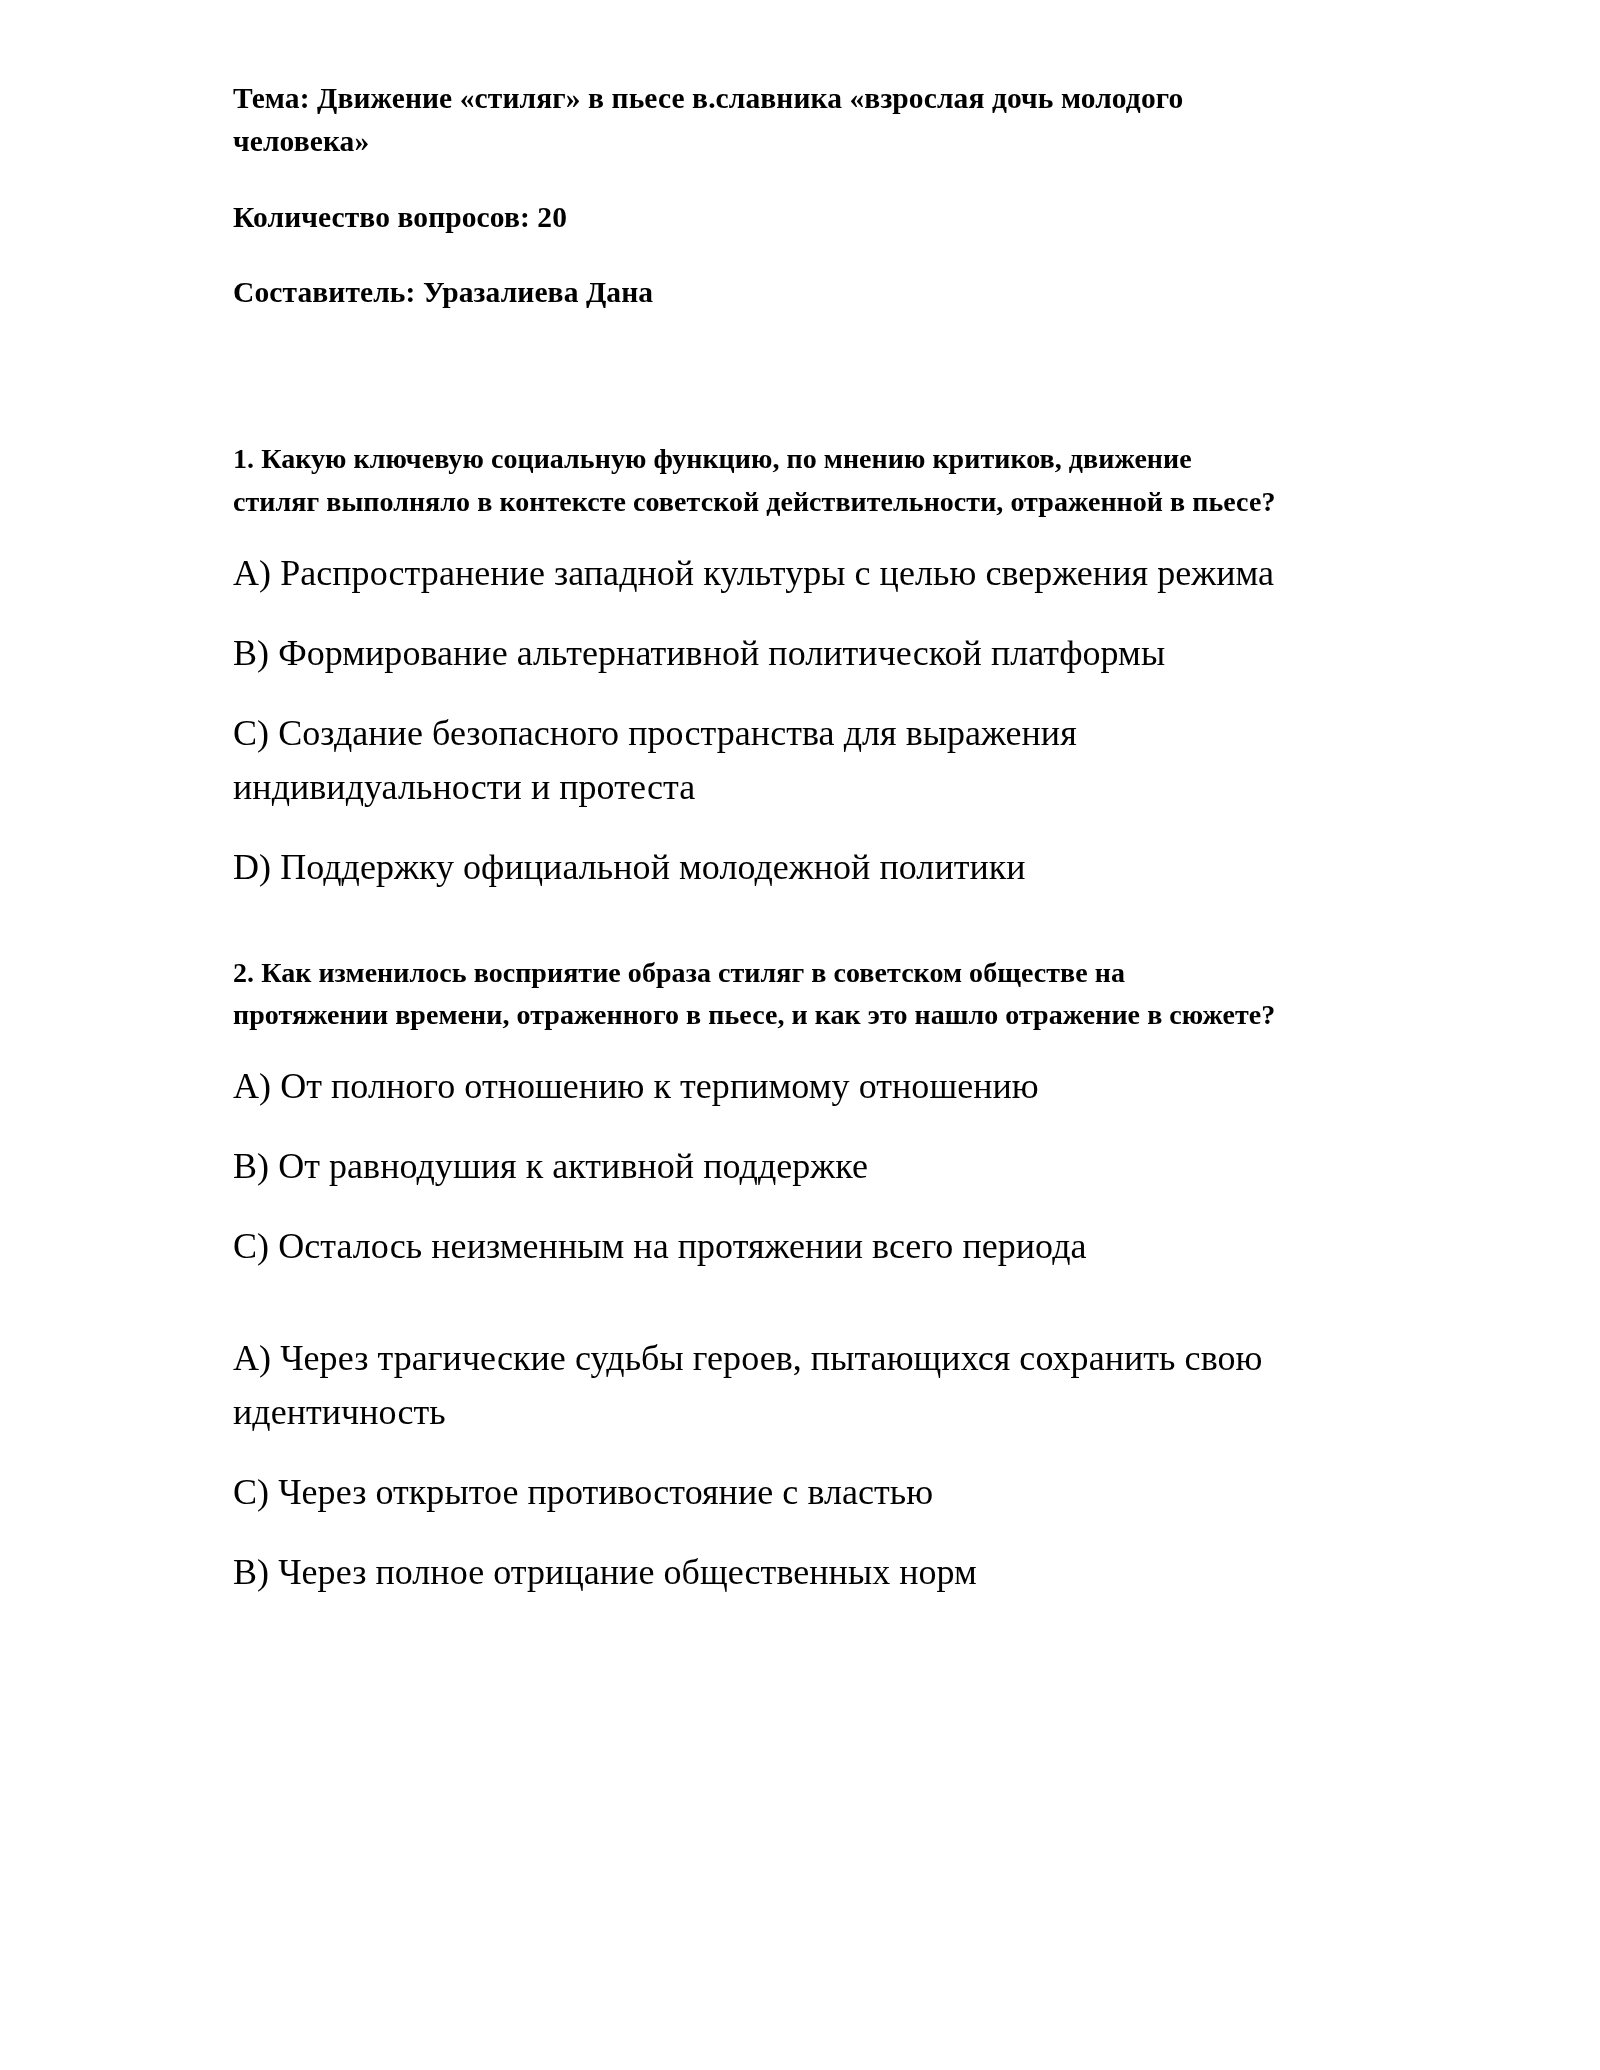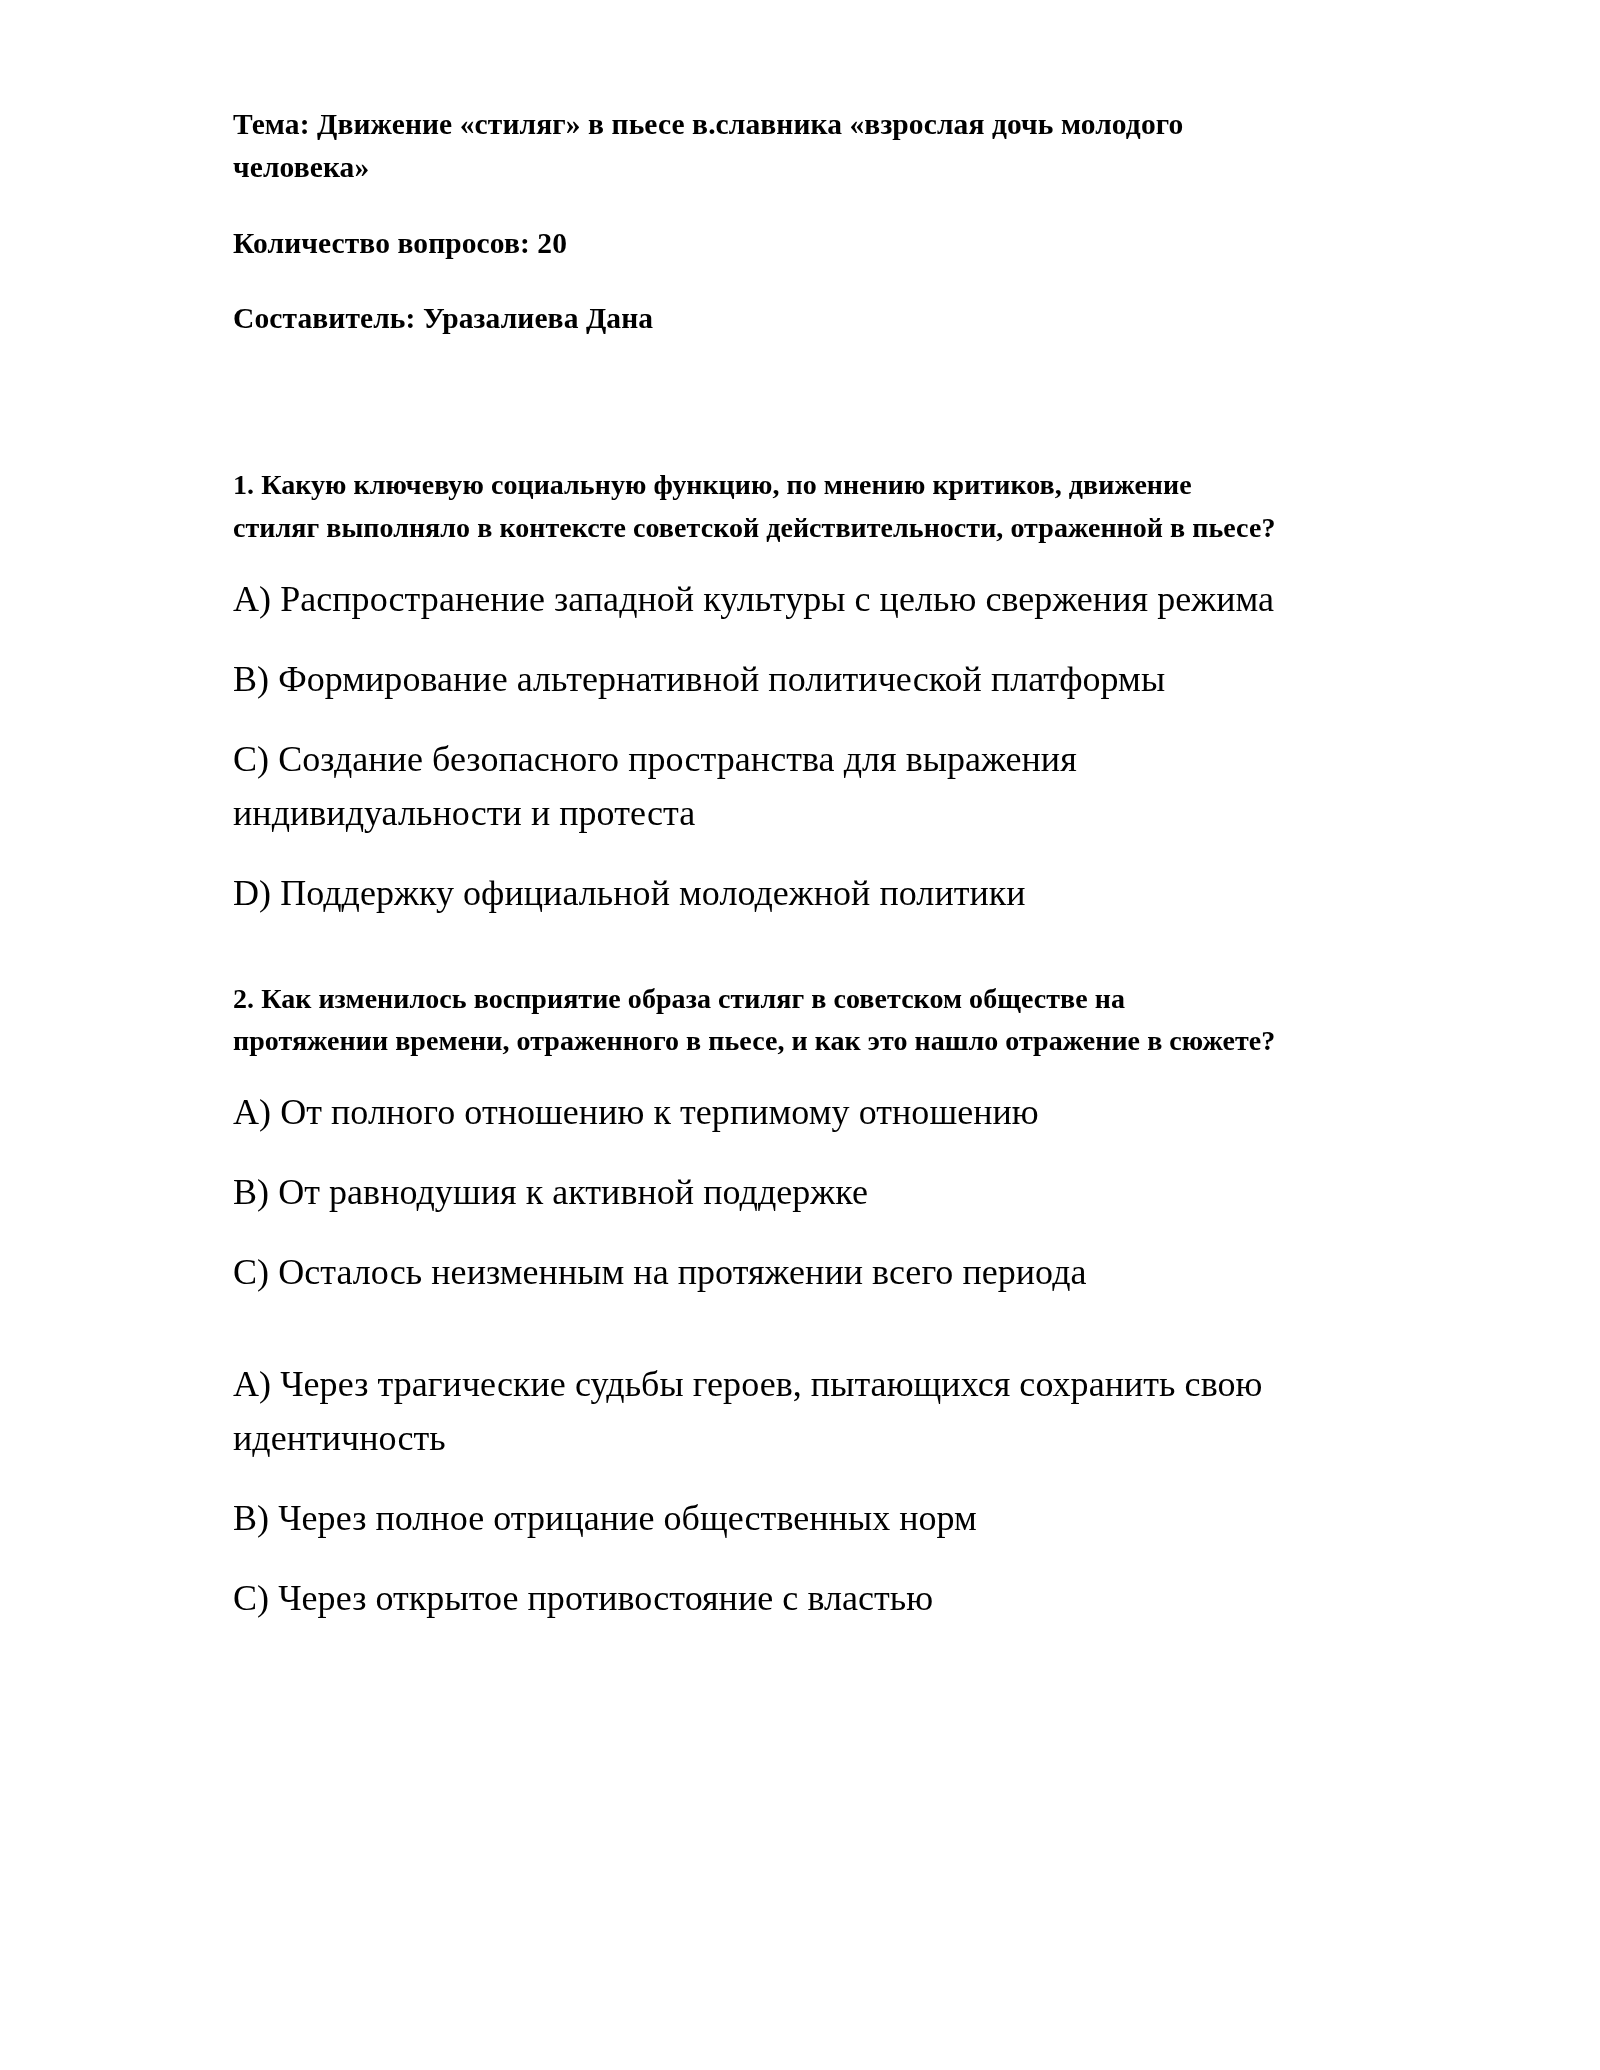--- a/index.html
+++ b/index.html
@@ -13,21 +13,21 @@
     height: 2070px;
     font-family: "Liberation Serif", "DejaVu Serif", serif;
     color: #000000;
     overflow: hidden;
   }
   .page {
     box-sizing: border-box;
     width: 1600px;
     height: 2070px;
     background: #ffffff;
-    padding: 103px 320px 0 233px;
+    padding: 77px 320px 0 233px;
   }
   .doc-header {
     margin: 0 0 0 0;
   }
   .header-line {
     font-size: 29.5px;
     font-weight: bold;
     line-height: 1.47;
     margin: 0 0 32px 0;
     letter-spacing: 0.1px;
@@ -85,17 +85,17 @@
 
   <div class="question-block">
     <p class="question-stem">2. Как изменилось восприятие образа стиляг в советском обществе на протяжении времени, отраженного в пьесе, и как это нашло отражение в сюжете?</p>
     <p class="option">A) От полного отношению к терпимому отношению</p>
     <p class="option">B) От равнодушия к активной поддержке</p>
     <p class="option">C) Осталось неизменным на протяжении всего периода</p>
   </div>
 
   <div class="question-block">
     <p class="option">A) Через трагические судьбы героев, пытающихся сохранить свою идентичность</p>
+    <p class="option">C) Через открытое противостояние с властью</p>
     <p class="option">B) Через полное отрицание общественных норм</p>
-    <p class="option">C) Через открытое противостояние с властью</p>
   </div>
 
 </div>
 
 </body></html>

